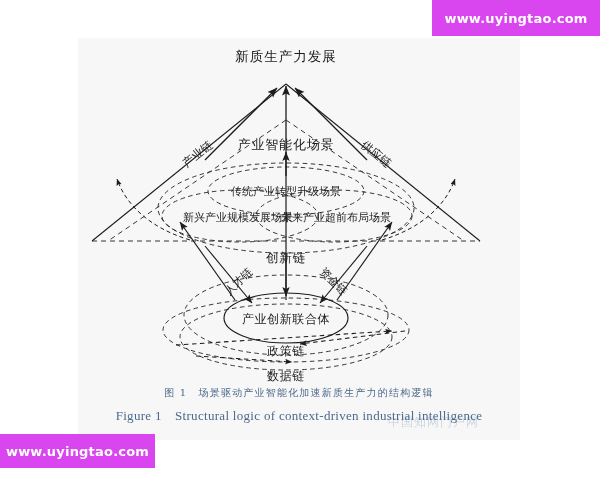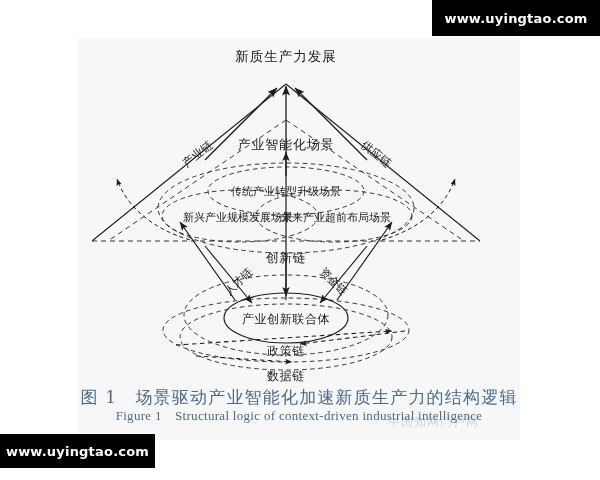--- a/index.html
+++ b/index.html
@@ -24,21 +24,21 @@
   }
   #figure-svg {
     position: absolute;
     left: 0;
     top: 0;
     width: 600px;
     height: 480px;
   }
   .wm {
     position: absolute;
-    background: #000000;
+    background: #d946ef;
     color: #ffffff;
     font-family: "DejaVu Sans", sans-serif;
     font-size: 13px;
     font-weight: bold;
     letter-spacing: 0.2px;
     display: flex;
     align-items: center;
     justify-content: center;
     white-space: nowrap;
   }
@@ -58,21 +58,21 @@
     position: absolute;
     width: 442px;
     left: 78px;
     text-align: center;
     color: #4c6a8c;
     white-space: nowrap;
   }
   #cap-zh {
     top: 386px;
     font-family: "DejaVu Serif", "Liberation Serif", serif;
-    font-size: 17px;
+    font-size: 10px;
     letter-spacing: 1.2px;
   }
   #cap-en {
     top: 408px;
     font-family: Liberation Serif, serif;
     font-size: 13px;
     letter-spacing: 0.3px;
   }
   #faint-wm {
     position: absolute;

